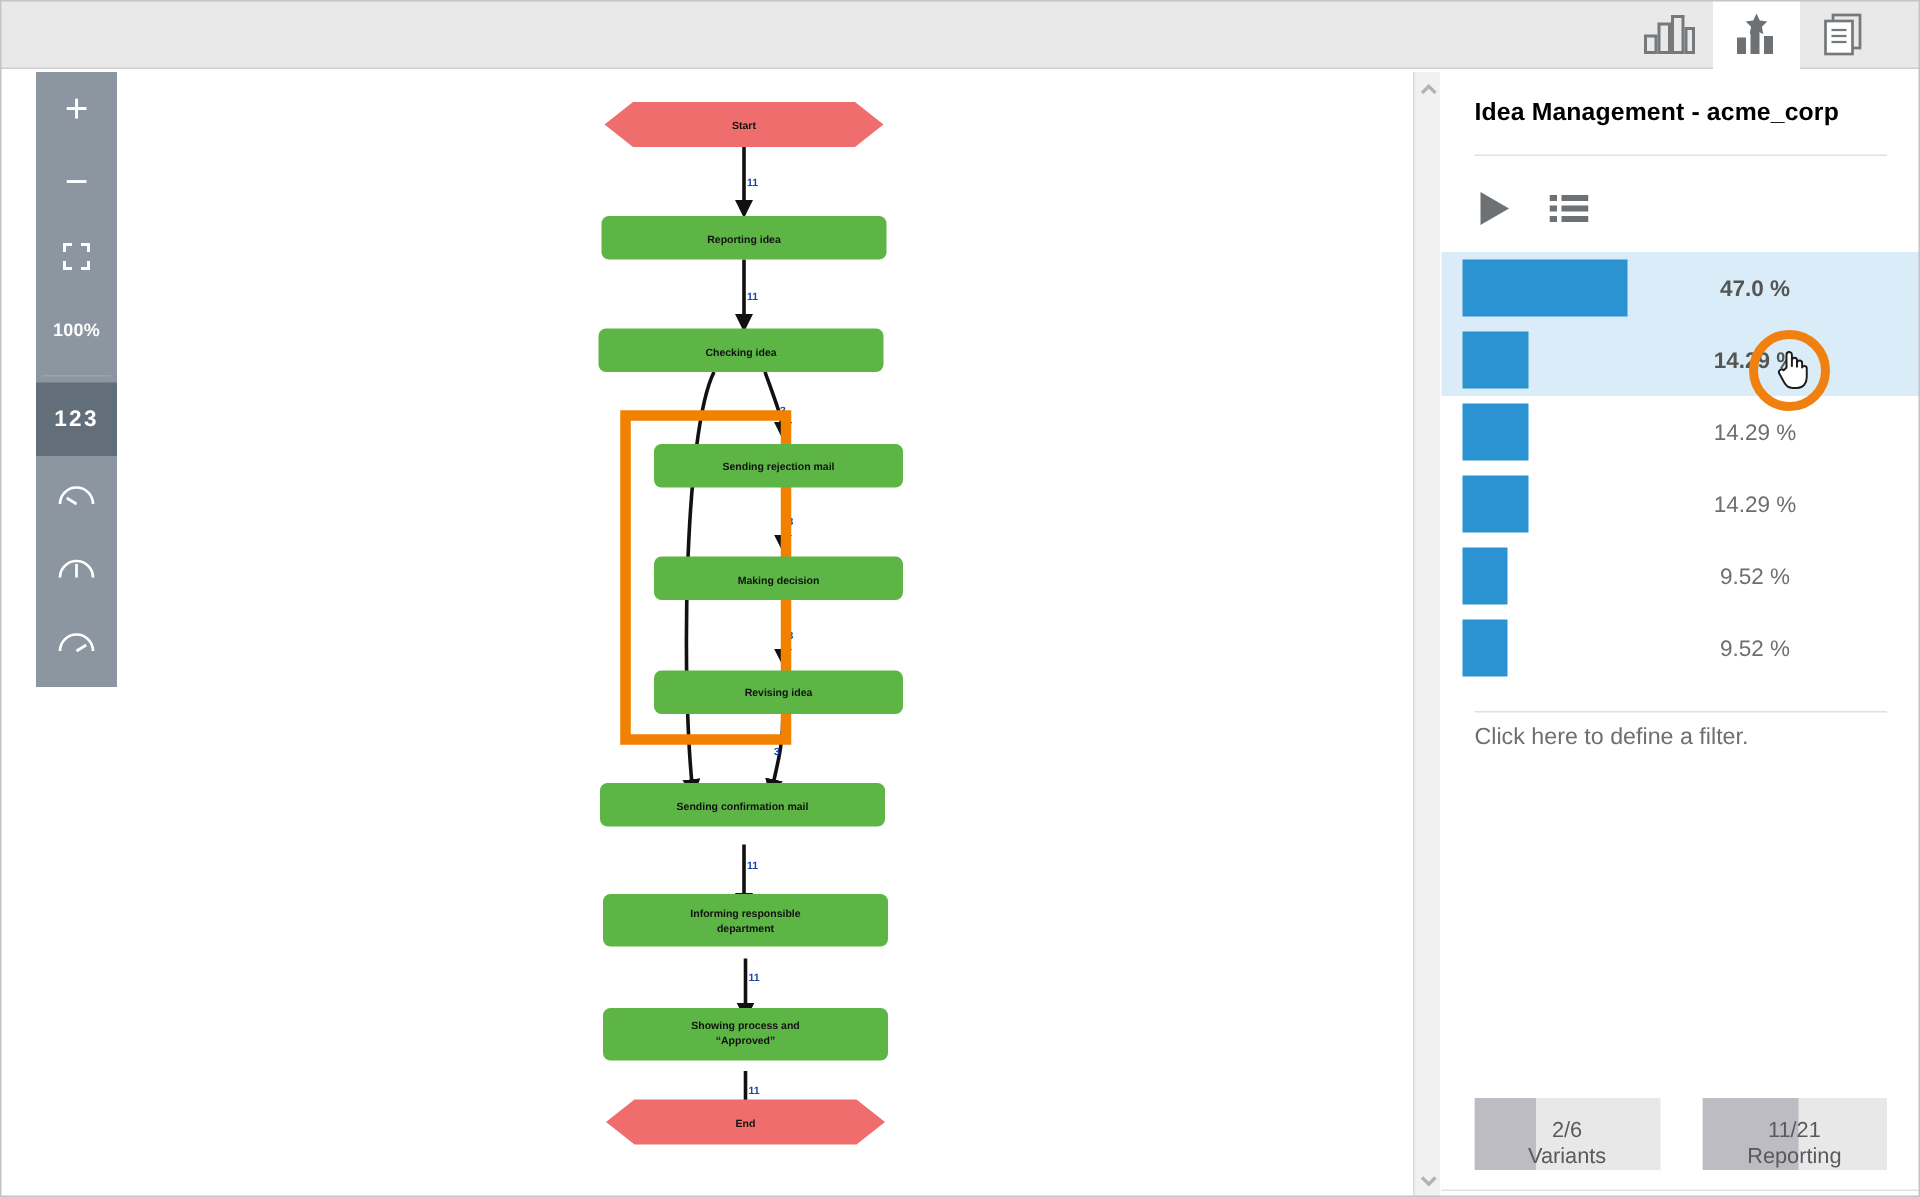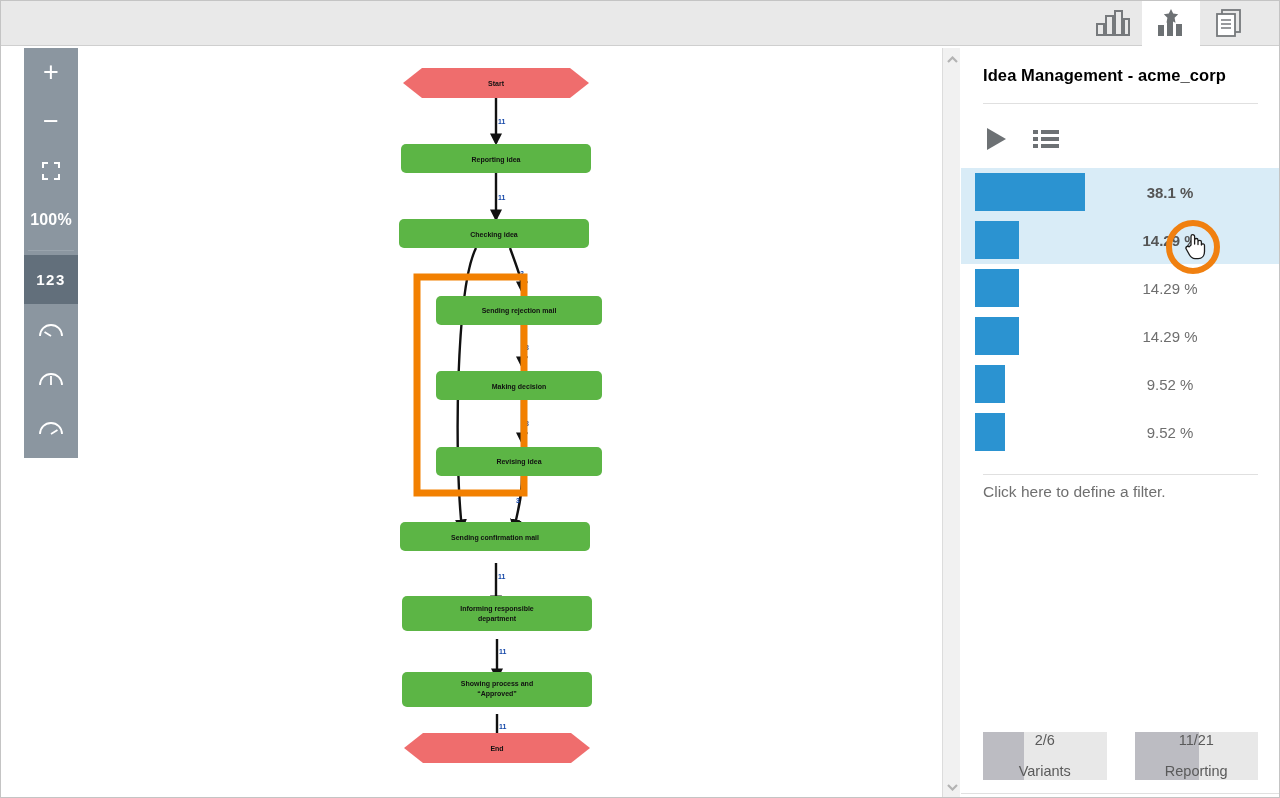--- a/index.html
+++ b/index.html
@@ -48,21 +48,21 @@
     width: 54px; height: 410px;
     background: #8b96a0;
   }
   .tb-btn {
     width: 54px; height: 49px;
     display: flex; align-items: center; justify-content: center;
     color: #ffffff; cursor: pointer; user-select: none;
   }
   .tb-plus { font-size: 27px; line-height: 1; font-weight: 300; }
   .tb-minus { font-size: 27px; line-height: 1; font-weight: 300; }
-  .tb-zoomlabel { font-size: 16px; font-weight: bold; letter-spacing: .2px; }
+  .tb-zoomlabel { font-size: 12px; font-weight: bold; letter-spacing: .2px; }
   .tb-sep { height: 1px; background: #9aa4ad; margin: 6px 4px 4px 4px; }
   .tb-btn.active { background: #626f7b; }
   .tb-123 { font-size: 15px; font-weight: bold; letter-spacing: 1.5px; }
 
   
   .diagram { position: absolute; left: 78px; top: 48px; width: 858px; height: 750px; }
   svg.flow { display: block; }
 
   
   .vscroll {
@@ -129,21 +129,21 @@
     position: relative; width: 143px; height: 48px;
     background: #e8e8e8; overflow: hidden; cursor: pointer;
   }
   .stat .fill {
     position: absolute; left: 0; top: 0; height: 48px;
     background: #bcbcc2;
   }
   .stat .stxt {
     position: relative; z-index: 2;
     height: 48px; display: flex; flex-direction: column;
-    align-items: center; justify-content: space-between;
+    align-items: center; justify-content: flex-end;
     font-size: 14.5px; color: #5a5a5a; line-height: 1.18;
   }
   .panel-bottom-rule {
     position: absolute; left: 0; bottom: 4px; width: 319px;
     height: 1px; background: #e0e0e0;
   }
 
   
   .cursor-ring {
     position: absolute; left: 1166px; top: 220px;
@@ -366,21 +366,21 @@
           <rect x="8" y="16" width="18" height="4" fill="#6d7174"></rect>
         </svg>
       </div>
     </div>
 
     <div class="variants" id="variant-list">
         <div class="vrow selected">
           <div class="vbar-wrap">
             <div class="vbar" style="width: 110px; background: rgb(43, 147, 209);"></div>
           </div>
-          <div class="vpct">38.1 %</div>
+          <div class="vpct">47.0 %</div>
         </div>
         <div class="vrow selected">
           <div class="vbar-wrap">
             <div class="vbar" style="width: 44px; background: rgb(43, 147, 209);"></div>
           </div>
           <div class="vpct">14.29 %</div>
         </div>
         <div class="vrow">
           <div class="vbar-wrap">
             <div class="vbar" style="width: 44px; background: rgb(43, 147, 209);"></div>

